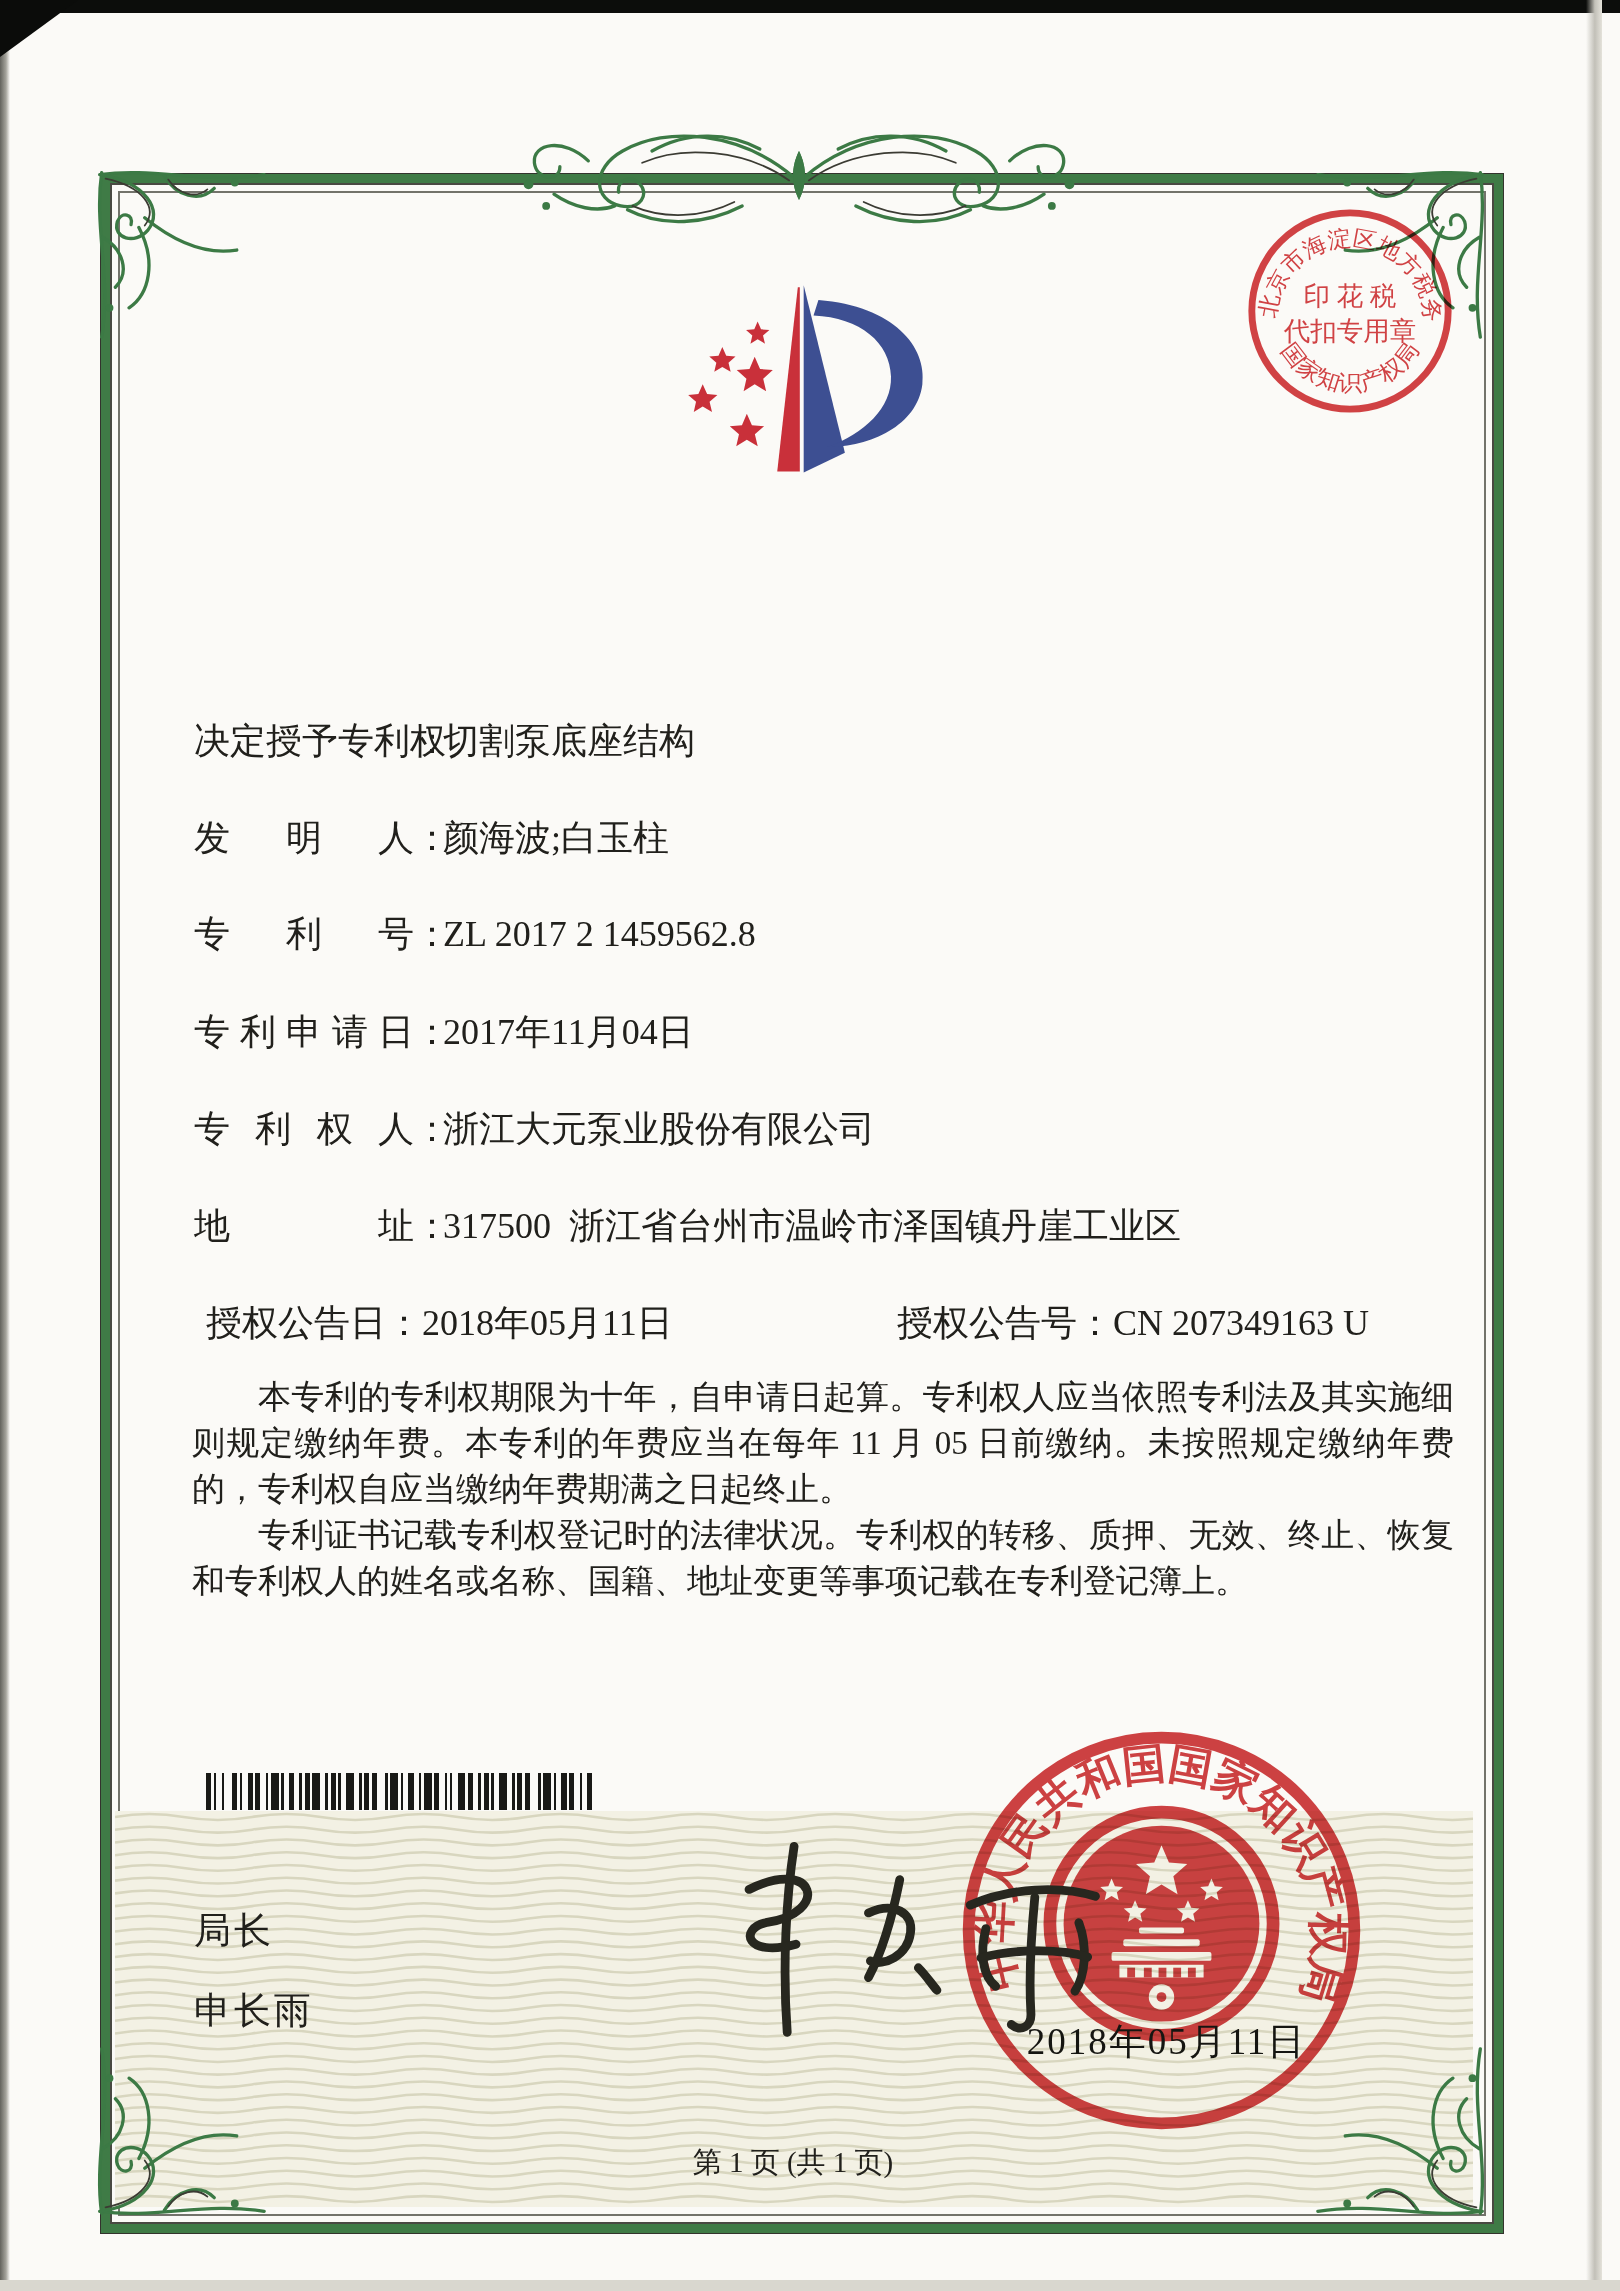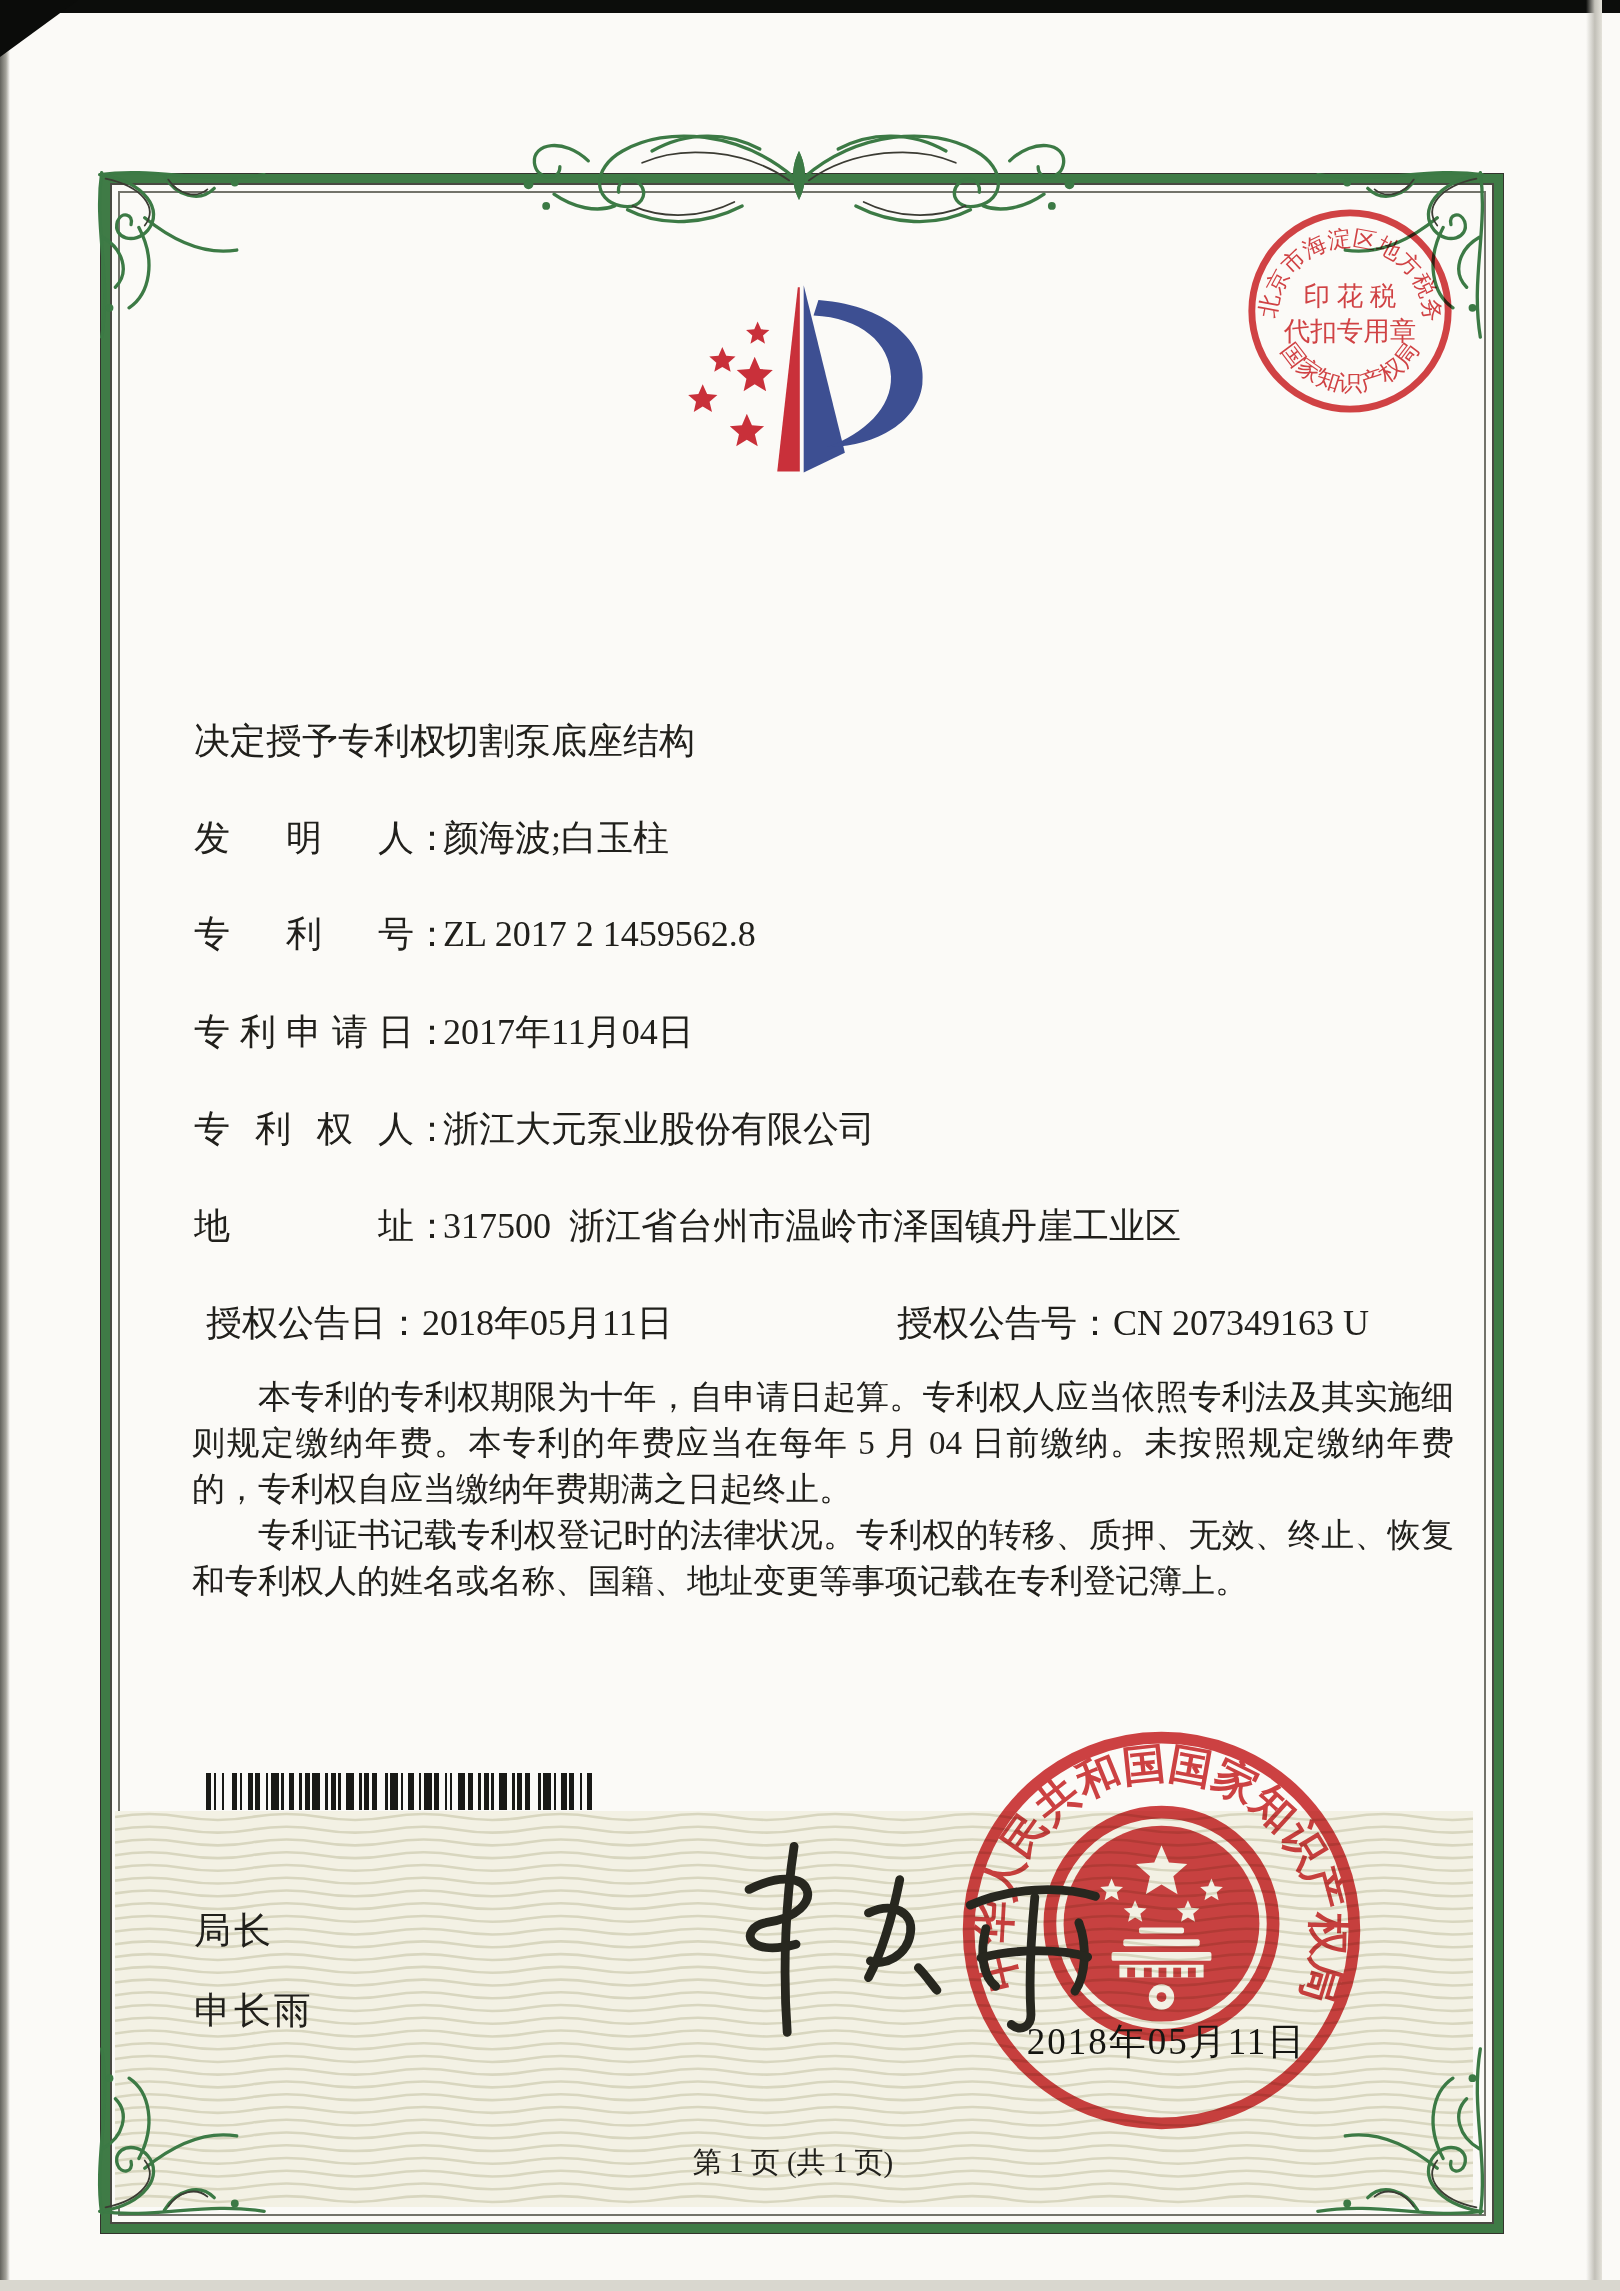--- a/index.html
+++ b/index.html
@@ -183,21 +183,21 @@
   </div>
 
   <div class="abs grant" style="left:206px;top:1302px">
     <span>授权公告日</span><span>：</span><span>2018年05月11日</span>
   </div>
   <div class="abs grant" style="left:897px;top:1302px">
     <span>授权公告号</span><span>：</span><span>CN 207349163 U</span>
   </div>
 
   <div class="abs paras">
-    <p>本专利的专利权期限为十年，自申请日起算。专利权人应当依照专利法及其实施细则规定缴纳年费。本专利的年费应当在每年 5 月 04 日前缴纳。未按照规定缴纳年费的，专利权自应当缴纳年费期满之日起终止。</p>
+    <p>本专利的专利权期限为十年，自申请日起算。专利权人应当依照专利法及其实施细则规定缴纳年费。本专利的年费应当在每年 11 月 05 日前缴纳。未按照规定缴纳年费的，专利权自应当缴纳年费期满之日起终止。</p>
     <p>专利证书记载专利权登记时的法律状况。专利权的转移、质押、无效、终止、恢复和专利权人的姓名或名称、国籍、地址变更等事项记载在专利登记簿上。</p>
   </div>
 
   <div class="abs barcode">
       <i style="background: rgb(25, 25, 22);"></i>
       <i style="background: rgb(25, 25, 22);"></i>
       <i style="background: transparent;"></i>
       <i style="background: rgb(25, 25, 22);"></i>
       <i style="background: transparent;"></i>
       <i style="background: transparent;"></i>

